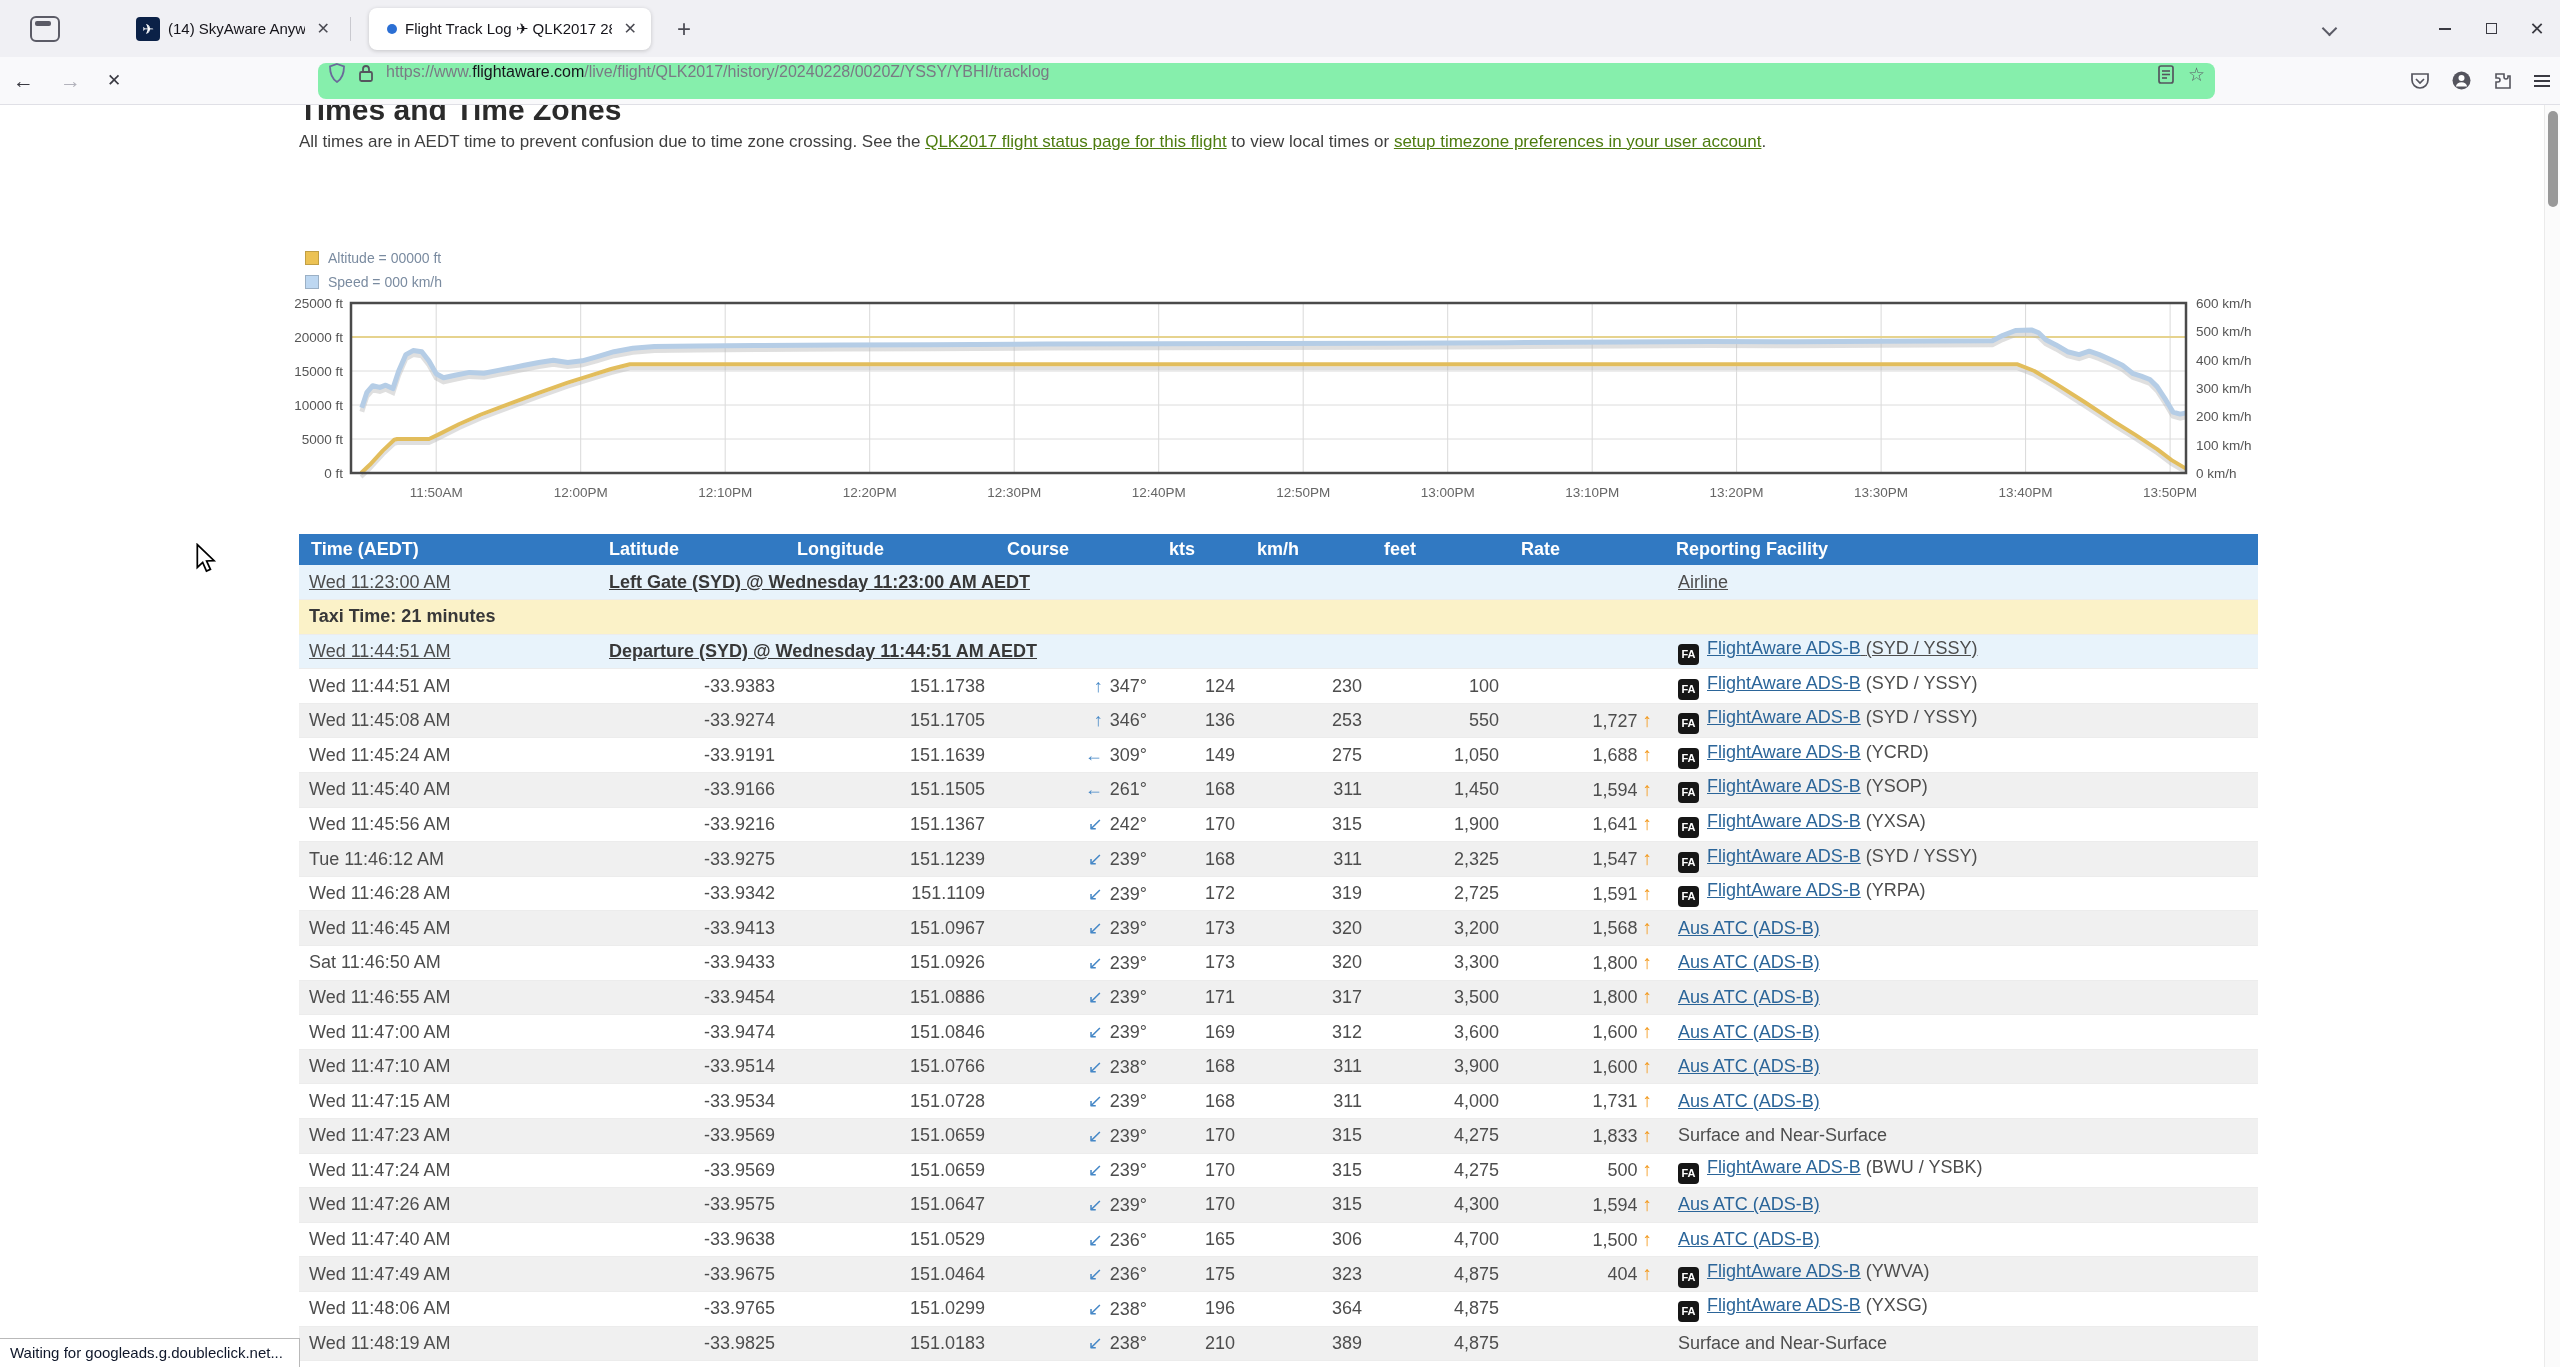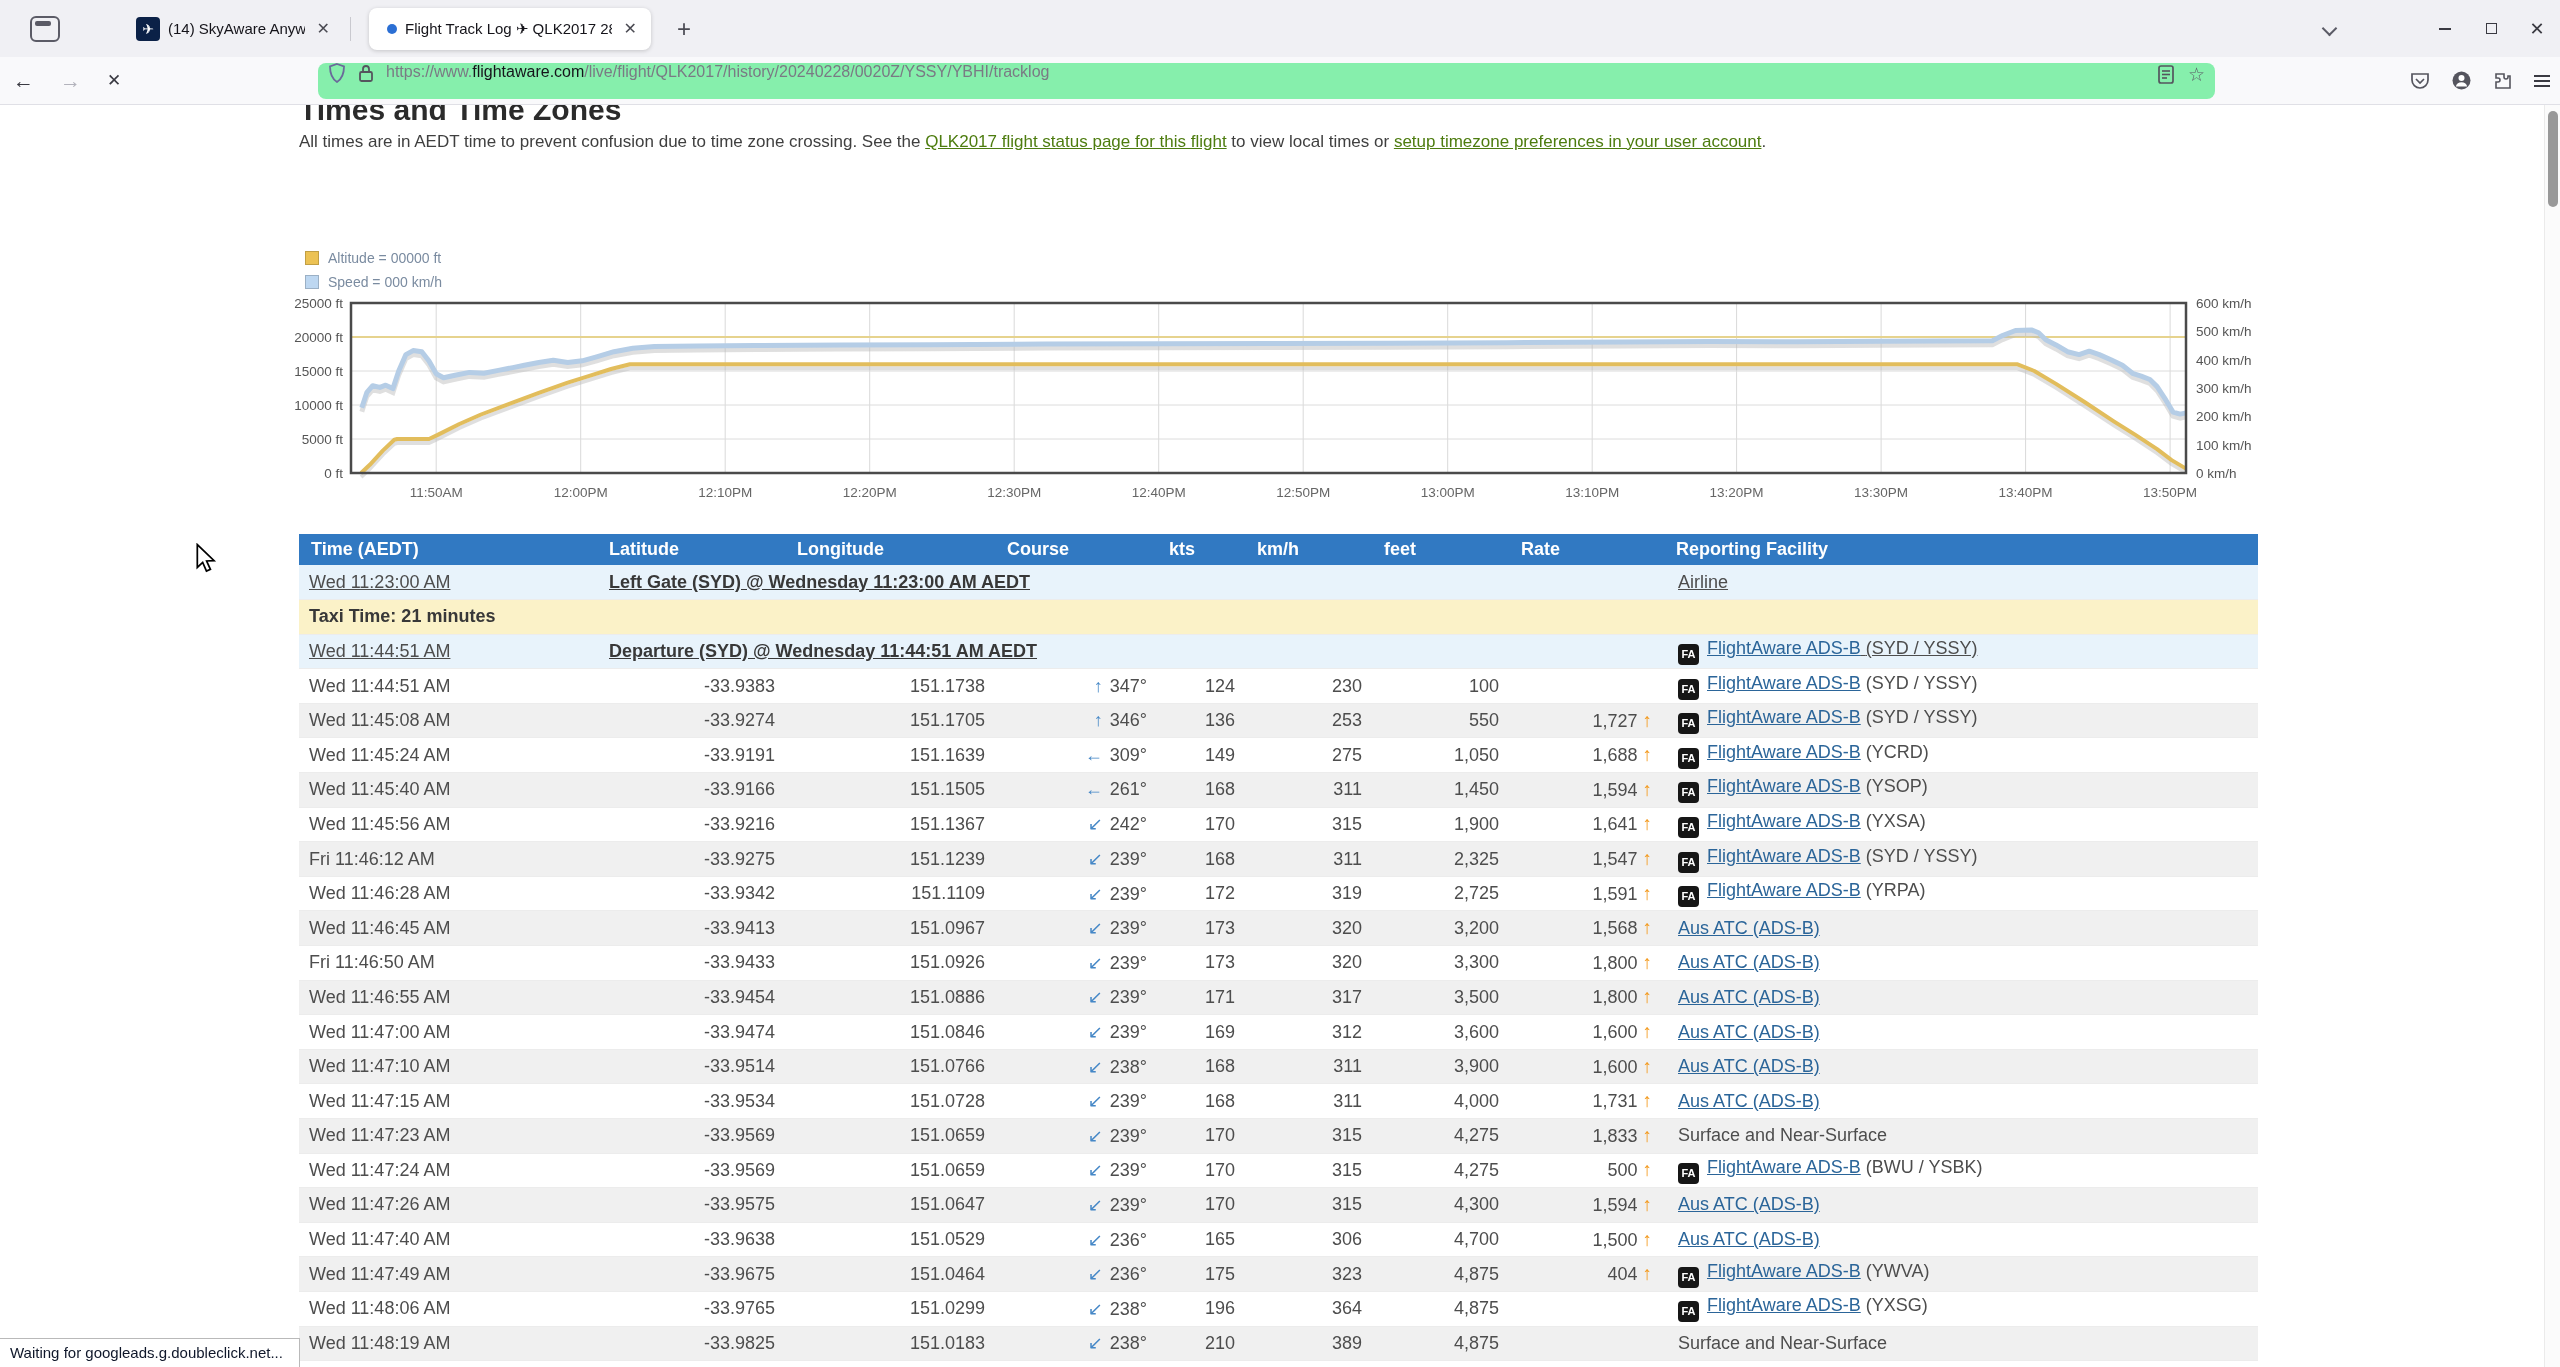--- a/index.html
+++ b/index.html
@@ -321,21 +321,21 @@
         <td>-33.9216</td>
         <td>151.1367</td>
         <td><span class="course-arrow">↙</span>242°</td>
         <td>170</td>
         <td>315</td>
         <td>1,900</td>
         <td>1,641<span class="rate-up">↑</span></td>
         <td class="al fac-cell"><span class="fa-badge">FA</span><a>FlightAware ADS-B</a> <span>(YXSA)</span></td>
           </tr>
           <tr class="r-even">
-        <td class="al">Fri 11:46:12 AM</td>
+        <td class="al">Tue 11:46:12 AM</td>
         <td>-33.9275</td>
         <td>151.1239</td>
         <td><span class="course-arrow">↙</span>239°</td>
         <td>168</td>
         <td>311</td>
         <td>2,325</td>
         <td>1,547<span class="rate-up">↑</span></td>
         <td class="al fac-cell"><span class="fa-badge">FA</span><a>FlightAware ADS-B</a> <span>(SYD / YSSY)</span></td>
           </tr>
           <tr class="r-odd">
@@ -354,21 +354,21 @@
         <td>-33.9413</td>
         <td>151.0967</td>
         <td><span class="course-arrow">↙</span>239°</td>
         <td>173</td>
         <td>320</td>
         <td>3,200</td>
         <td>1,568<span class="rate-up">↑</span></td>
         <td class="al fac-cell"><a>Aus ATC (ADS-B)</a></td>
           </tr>
           <tr class="r-odd">
-        <td class="al">Fri 11:46:50 AM</td>
+        <td class="al">Sat 11:46:50 AM</td>
         <td>-33.9433</td>
         <td>151.0926</td>
         <td><span class="course-arrow">↙</span>239°</td>
         <td>173</td>
         <td>320</td>
         <td>3,300</td>
         <td>1,800<span class="rate-up">↑</span></td>
         <td class="al fac-cell"><a>Aus ATC (ADS-B)</a></td>
           </tr>
           <tr class="r-even">

